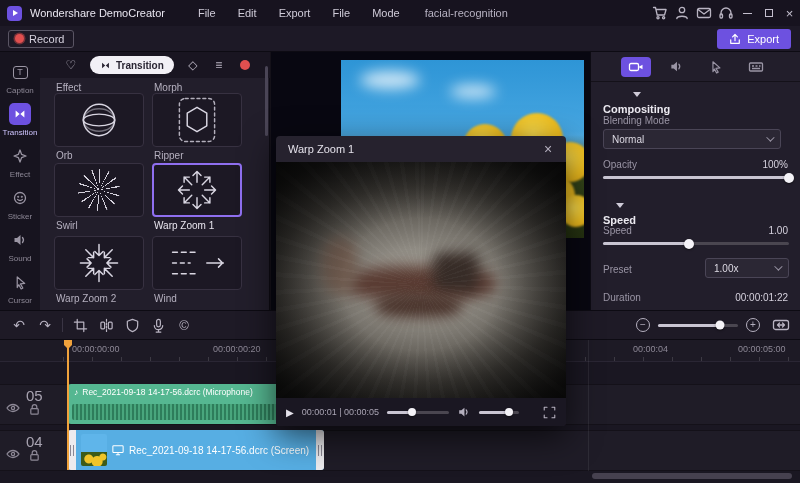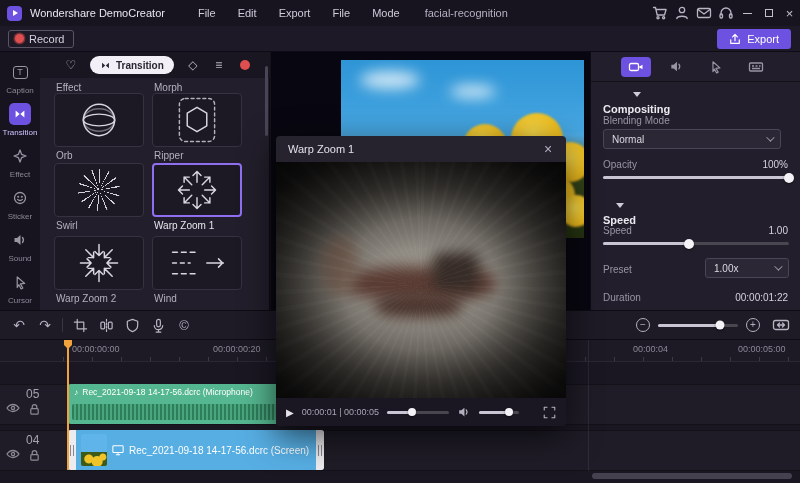--- a/index.html
+++ b/index.html
@@ -113,21 +113,21 @@
   
   .timeline { position:absolute; top:340px; left:0; width:800px; height:143px; background:#1a1722; }
   .ruler { position:absolute; top:0; left:0; width:800px; height:22px; background:#1d1a25;
            border-bottom:1px solid #2a2634; }
   .ruler-ticks { position:absolute; left:63px; right:0; bottom:0; height:4px;
            background:repeating-linear-gradient(90deg, rgba(255,255,255,.14) 0 1px, transparent 1px 29px); }
   .ruler-label { position:absolute; top:4px; font-size:9px; color:#8d8896; white-space:nowrap; }
   .lane { position:absolute; left:0; width:800px; height:41px; background:rgba(255,255,255,.025);
           border-top:1px solid #141119; border-bottom:1px solid #141119; }
   .track-header { position:absolute; left:0; width:62px; height:41px; color:#8d8896; }
-  .tnum { position:absolute; left:26px; top:3px; font-size:12px; color:#a7a2b0; }
+  .tnum { position:absolute; left:26px; top:3px; font-size:15px; color:#a7a2b0; }
   .th-ico { position:absolute; top:19px; }
   .clip { position:absolute; height:40px; border-radius:3px; overflow:hidden; }
   .clip-audio { background:#55b791; }
   .clip-label { display:flex; align-items:center; gap:4px; padding:3px 6px 0 6px; font-size:8.5px;
                 color:#fff; white-space:nowrap; overflow:hidden; }
   .wave { position:absolute; left:4px; right:4px; bottom:4px; height:16px; border-radius:2px;
           background:repeating-linear-gradient(90deg, #2e7d5b 0 2px, #49a67d 2px 4px); }
   .clip-video { background:#57aee3; display:flex; align-items:stretch; }
   .trim-handle { width:8px; background:#ecebee; display:flex; align-items:center; justify-content:center; flex:0 0 8px; }
   .grip { width:4px; height:11px; border-left:1px solid #8a8793; border-right:1px solid #8a8793; }

